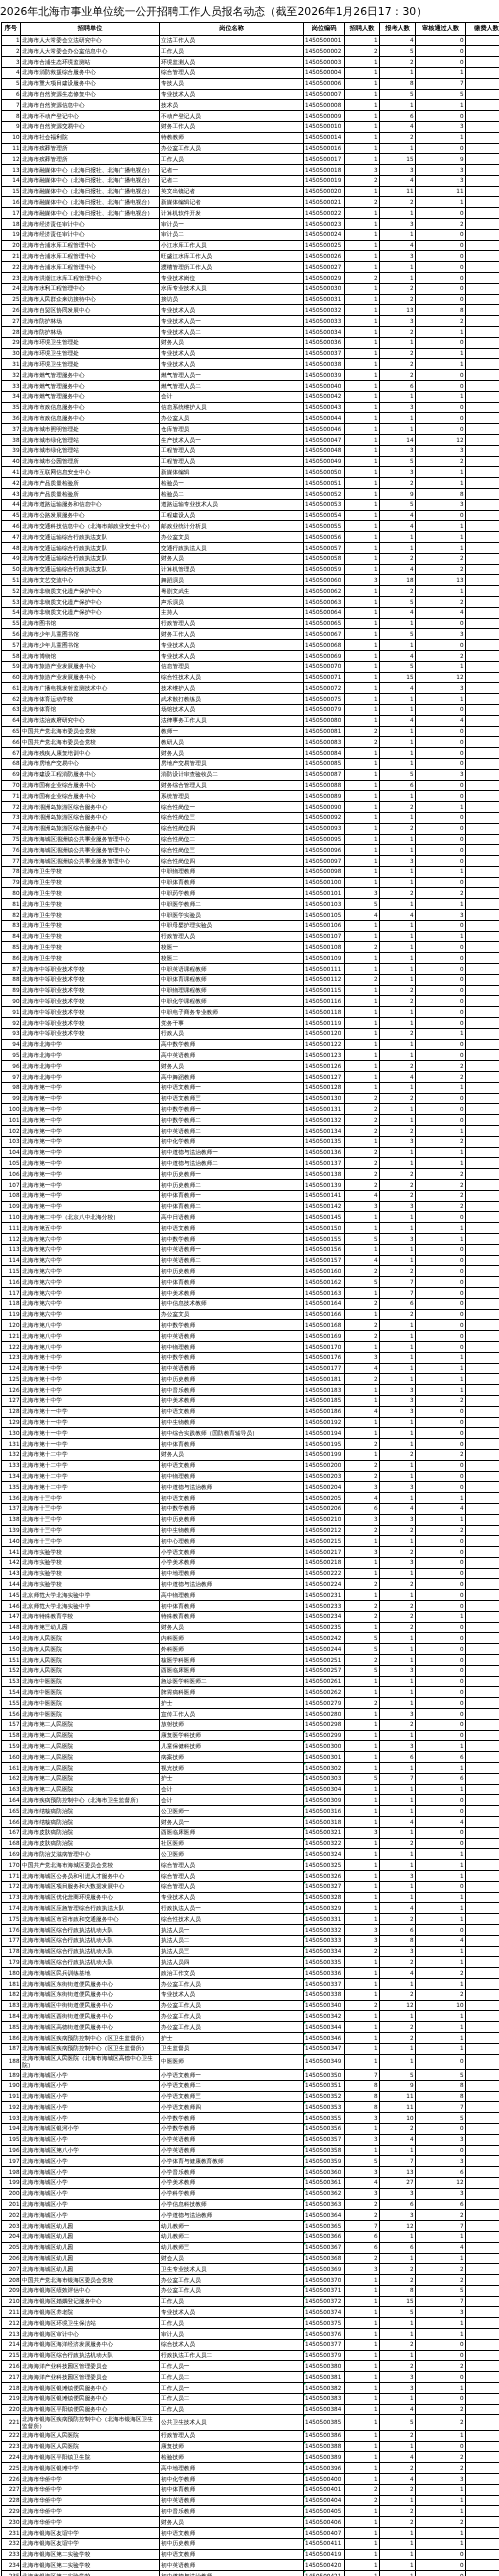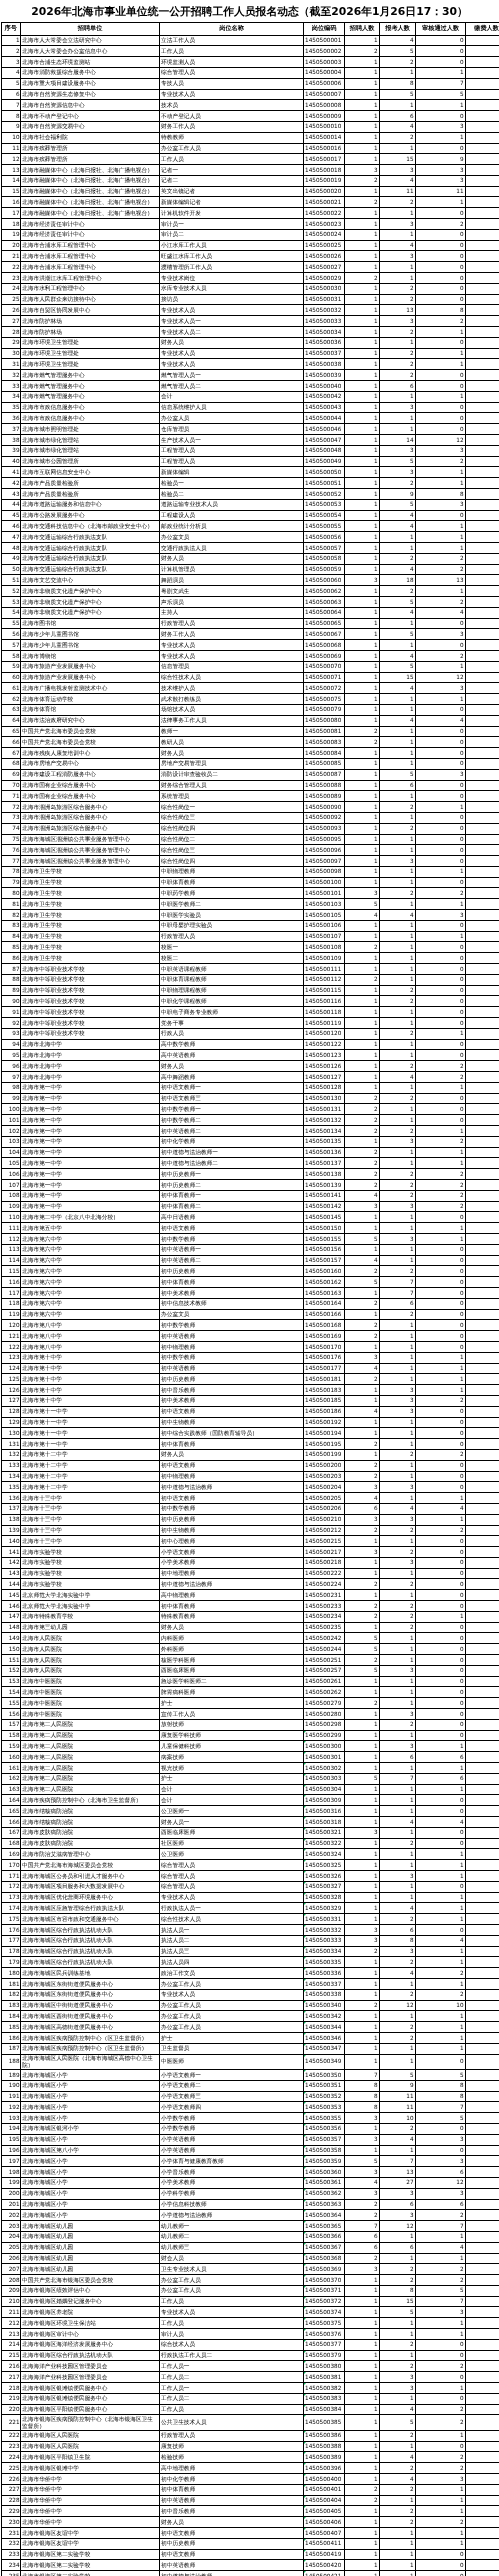--- a/index.html
+++ b/index.html
@@ -1,17 +1,17 @@
 <!DOCTYPE html>
 <html style="--flag-green: #00B050;font-size:8.2px"><head>
 <meta charset="utf-8">
 <style>
   html,body{margin:0;padding:0;background:#fff;}
   body{width:499px;overflow-x:hidden;font-family:"DejaVu Sans","Liberation Sans",sans-serif;color:#000;}
-  .page-title{font-weight:bold;font-size:10.8px;line-height:1.2;text-align:center;padding:5.7px 0 3.6px 0;white-space:nowrap;}
+  .page-title{font-weight:normal;font-size:10.8px;line-height:1.2;padding:5.7px 0 3.6px 0;white-space:nowrap;}
   table{border-collapse:collapse;table-layout:fixed;width:507px;margin-left:0.5px;}
   col.w0{width:19.6px}col.w1{width:139px}col.w2{width:144px}col.w3{width:41px}
   col.w4{width:35px}col.w5{width:36px}col.w6{width:50px}col.w7{width:42px}
   th,td{border:0.5px solid #000;overflow:hidden;vertical-align:middle;}
   th{font-size:6.2px;font-weight:bold;text-align:center;height:10.3px;padding:0.5px 1px;}
   td{font-size:5.7px;height:8.8px;line-height:6.7px;padding:0.5px 1px;word-break:break-all;}
   td.c0{text-align:right;padding-right:0.5px;}
   td.c1,td.c2,td.c3{text-align:left;}
   td.c4,td.c5,td.c6,td.c7{text-align:right;padding-right:1.5px;}
   td.flag{position:relative;}

